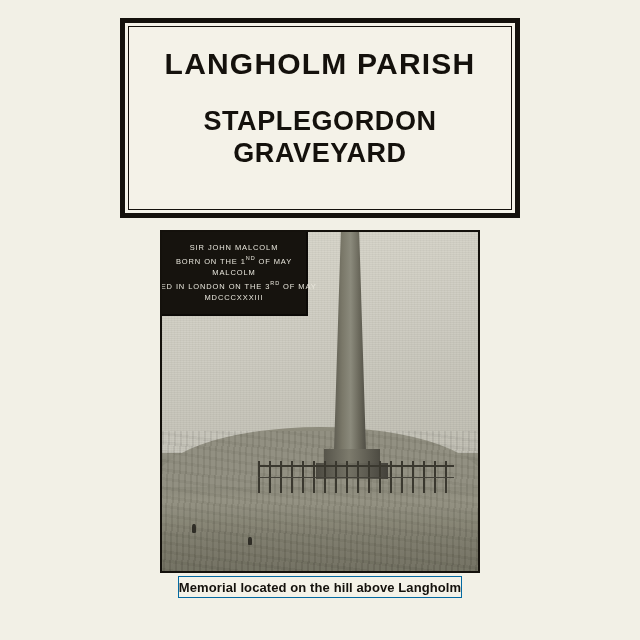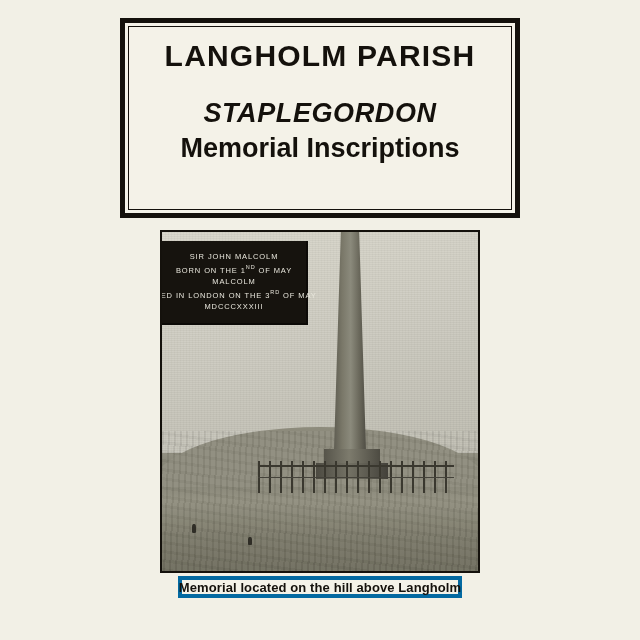--- a/index.html
+++ b/index.html
@@ -35,39 +35,38 @@
   }
   .title-inner {
     width: 100%;
     height: 100%;
     border: 1px solid #14110c;
     box-sizing: border-box;
     display: flex;
     flex-direction: column;
     align-items: center;
     justify-content: flex-start;
-    padding-top: 12px;
+    padding-top: 20px;
   }
   .parish {
     font-size: 30px;
     font-weight: bold;
     letter-spacing: 1.2px;
     color: #14110c;
     text-align: center;
     line-height: 1.1;
   }
   .gy-name {
     margin-top: 26px;
     font-size: 27px;
     font-weight: bold;
     letter-spacing: 0.6px;
     color: #14110c;
     text-align: center;
     line-height: 1.18;
-    font-style: italic;
   }
   .gy-name .line2 {
     display: block;
   }
   .subtitle {
     margin-top: 3px;
     font-size: 27px;
     font-weight: bold;
     color: #14110c;
     text-align: center;
@@ -191,21 +190,21 @@
     position: absolute;
     left: 0; top: 0;
     width: 100%; height: 100%;
     background: repeating-linear-gradient(90deg, #3a382f 0px, #3a382f 2px, rgba(0,0,0,0) 2px, rgba(0,0,0,0) 11px);
   }
 
   
   .plaque {
     position: absolute;
     left: 0px;
-    top: 9px;
+    top: 0px;
     width: 146px;
     height: 84px;
     background: #16130e;
     border-right: 2px solid #0c0a07;
     border-bottom: 2px solid #0c0a07;
     color: #e8e6dc;
     display: flex;
     flex-direction: column;
     align-items: center;
     justify-content: center;
@@ -235,21 +234,21 @@
   .fig-b { left: 86px; bottom: 26px; width: 4px; height: 8px; }
 
   
   .caption {
     position: absolute;
     left: 178px;
     top: 576px;
     width: 284px;
     height: 22px;
     background: #f4f2e8;
-    border: 4px solid #0369a1;
+    border: 1px solid #0369a1;
     box-sizing: border-box;
     display: flex;
     align-items: center;
     justify-content: center;
     color: #14110c;
     font-size: 13px;
     font-weight: bold;
     letter-spacing: 0.1px;
     white-space: nowrap;
   }
@@ -257,22 +256,22 @@
 </head>
 <body>
 
 <div class="page">
 
   <div class="title-block">
     <div class="title-inner">
       <div class="parish">LANGHOLM PARISH</div>
       <div class="gy-name">
         <span>STAPLEGORDON</span>
+        <span class="line2">GRAVEYARD</span>
       </div>
-      <div class="subtitle">Memorial Inscriptions</div>
     </div>
   </div>
 
   <div class="photo-frame">
     <div class="sky"></div>
     <div class="sky-noise"></div>
 
     <div class="ground"></div>
     <div class="ground-texture"></div>
 

